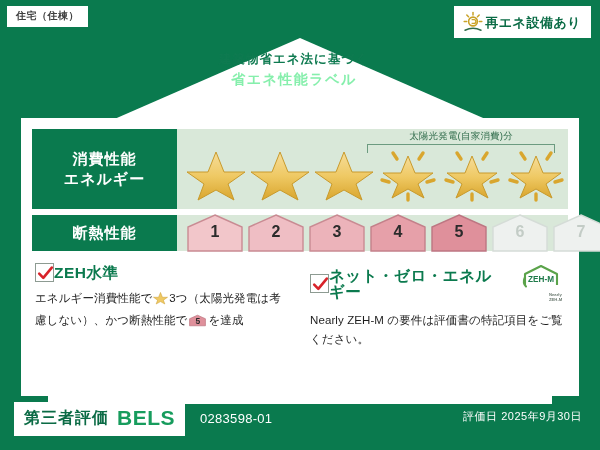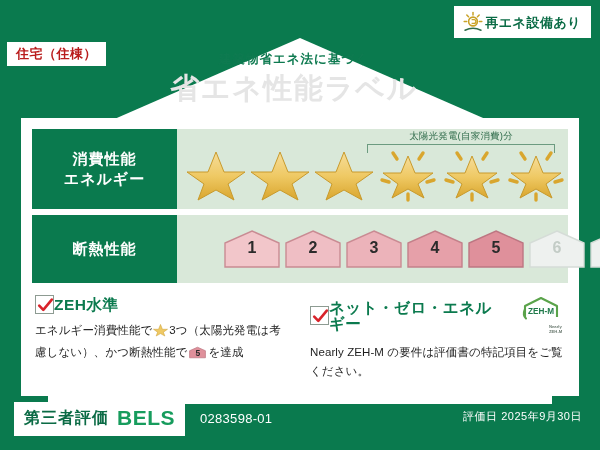--- a/index.html
+++ b/index.html
@@ -19,27 +19,26 @@
   .roof-white {
     position: absolute;
     left: 0; top: 0; width: 600px; height: 450px;
     pointer-events: none;
   }
 
   
   .type-tag {
     position: absolute; left: 7px; top: 6px;
     background: #ffffff;
-    color: #b91c1c;
-    font-size: 13px; font-weight: bold;
+    color: #404040;
+    font-size: 10px; font-weight: bold;
     padding: 5px 9px 6px 9px;
     letter-spacing: 0.5px;
     line-height: 1;
     z-index: 6;
-    margin-top: 36px;
   }
 
   
   .re-badge {
     position: absolute; right: 9px; top: 6px;
     background: #ffffff;
     display: flex; align-items: center; 
     padding: 4px 10px 4px 7px;
     z-index: 6;
   }
@@ -51,40 +50,40 @@
   
   .title-wrap {
     position: absolute; left: 0; top: 52px; width: 588px;
     text-align: center; z-index: 5;
   }
   .title-sub {
     color: #0e7a50; font-size: 12.5px; font-weight: bold;
     letter-spacing: 1px; line-height: 1.2;
   }
   .title-main {
-    color: #e5e5e5; font-size: 29px; font-weight: bold;
+    color: #86efac; font-size: 14px; font-weight: bold;
     letter-spacing: 1.5px; margin-top: 4px; line-height: 1.2;
   }
 
   
   .panel {
     position: absolute; left: 21px; top: 118px;
     width: 558px; height: 278px;
     background: #ffffff; z-index: 4;
     padding: 11px 11px 0 11px;
   }
 
   
   .perf-row {
     display: flex; align-items: stretch;
     background: #d9e8d9;
     position: relative;
   }
   .perf-row.energy { height: 80px; }
-  .perf-row.insul { height: 68px; margin-top: 6px; gap: 37px; }
+  .perf-row.insul { height: 36px; margin-top: 6px; }
 
   .perf-key {
     width: 145px; flex: 0 0 145px;
     background: #0a7a4e; color: #ffffff;
     display: flex; flex-direction: column;
     align-items: center; justify-content: center;
     font-size: 15px; font-weight: bold;
     letter-spacing: 1px; line-height: 1.35;
   }
   .perf-val {

